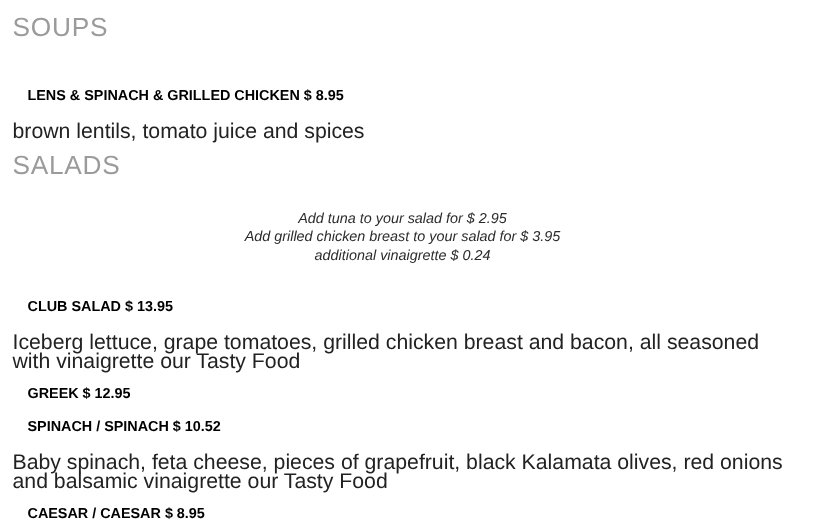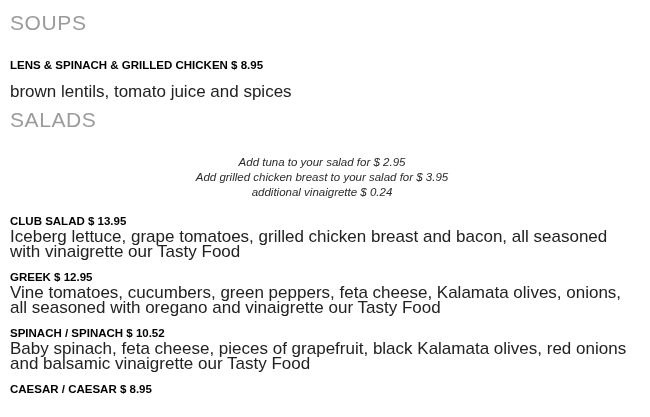--- a/index.html
+++ b/index.html
@@ -34,21 +34,21 @@
   #salads-heading { padding-top: 8px; }
 
   .item {
     margin-top: 0;
   }
   .item-title {
     font-size: 11.5px;
     font-weight: bold;
     color: #000000;
     line-height: 15px;
-    margin: 0;
+    margin: 12px;
   }
   .item-desc {
     font-size: 17px;
     font-weight: normal;
     color: #222222;
     line-height: 15px;
     margin: 0;
   }
   .spacer-lg { height: 22px; }
 
@@ -93,21 +93,20 @@
     <div>additional vinaigrette $ 0.24</div>
   </div>
 
   <div class="salads-block">
     <div class="item">
       <p class="item-title">CLUB SALAD $ 13.95</p>
       <p class="item-desc">Iceberg lettuce, grape tomatoes, grilled chicken breast and bacon, all seasoned with vinaigrette our Tasty Food</p>
     </div>
     <div class="item">
       <p class="item-title">GREEK $ 12.95</p>
-      <p class="item-desc">Vine tomatoes, cucumbers, green peppers, feta cheese, Kalamata olives, onions, all seasoned with oregano and vinaigrette our Tasty Food</p>
     </div>
     <div class="item">
       <p class="item-title">SPINACH / SPINACH $ 10.52</p>
       <p class="item-desc">Baby spinach, feta cheese, pieces of grapefruit, black Kalamata olives, red onions and balsamic vinaigrette our Tasty Food</p>
     </div>
     <div class="item">
       <p class="item-title">CAESAR / CAESAR $ 8.95</p>
 
     </div>
 

